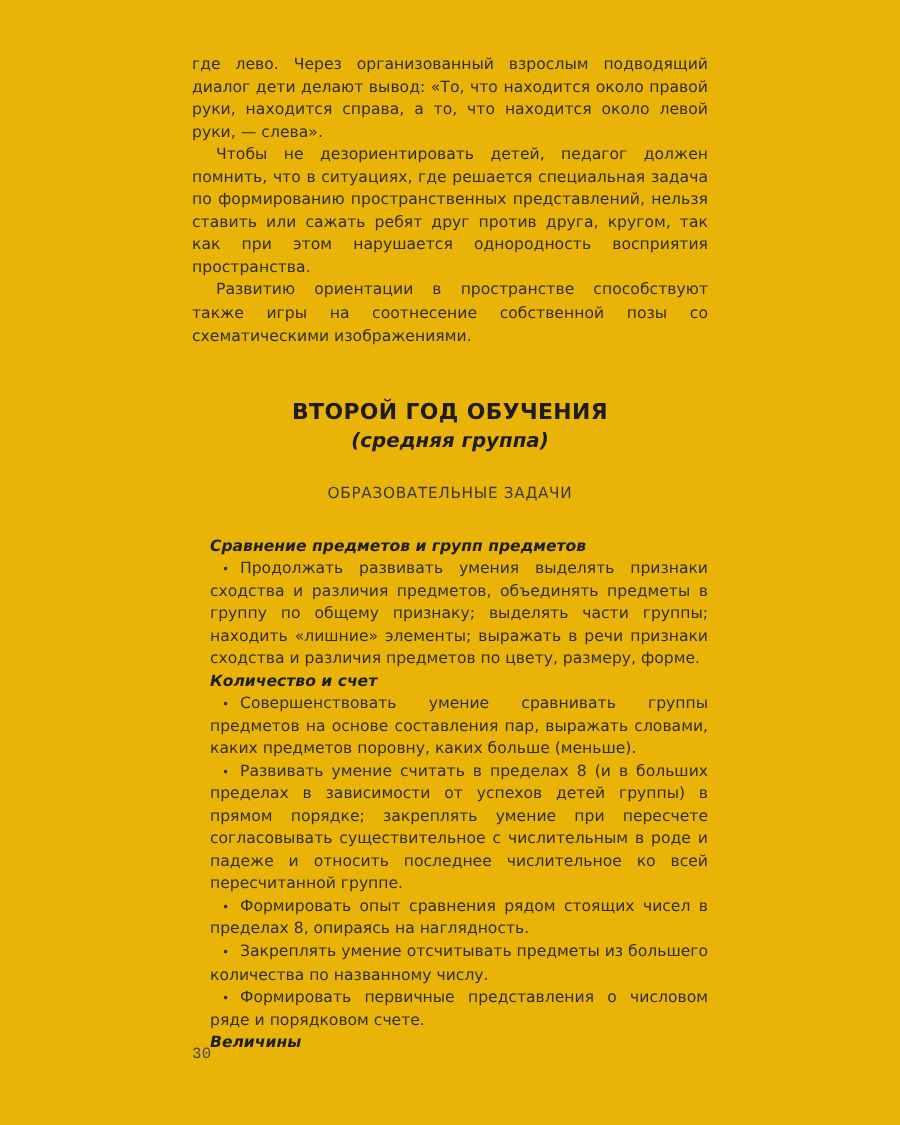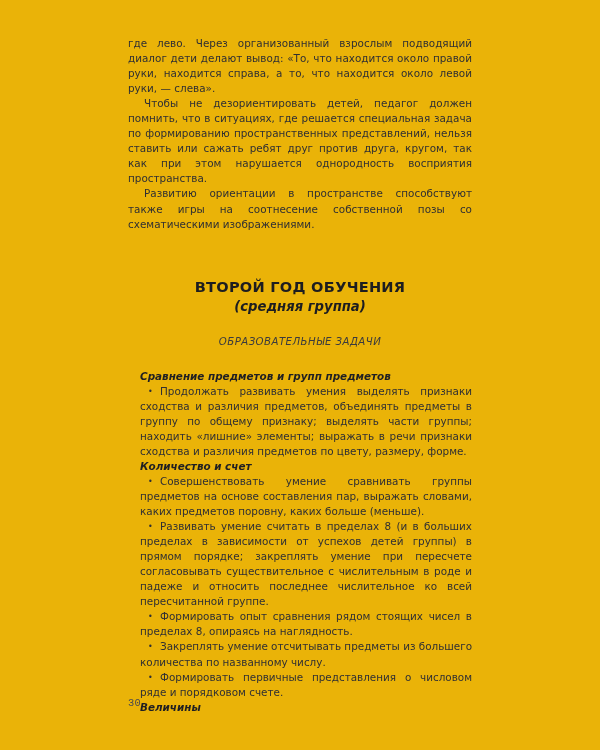--- a/index.html
+++ b/index.html
@@ -32,42 +32,41 @@
     color: #2f2f33;
     letter-spacing: 0.02px;
     -webkit-hyphens: none;
     hyphens: none;
   }
   .para.indent { text-indent: 16px; }
   .para.cont { text-indent: 0; }
 
   
   .heading-block {
-    margin-top: 46px;
+    margin-top: 34px;
     text-align: center;
   }
   .h-main {
     font-size: 14.6px;
     font-weight: bold;
     letter-spacing: 0.25px;
     color: #1d1d20;
     line-height: 18px;
     margin: 0;
   }
   .h-sub {
     font-size: 13.2px;
     font-weight: bold;
     font-style: italic;
     color: #1d1d20;
     line-height: 18px;
     margin: 2px 0 0 0;
   }
   .h-tasks {
     font-size: 10.2px;
-    font-style: italic;
     letter-spacing: 0.45px;
     color: #3a3a3e;
     margin: 19px 0 0 0;
     line-height: 14px;
   }
 
   
   .sections { margin-top: 20px; }
   .sec-head {
     font-size: 10.4px;

